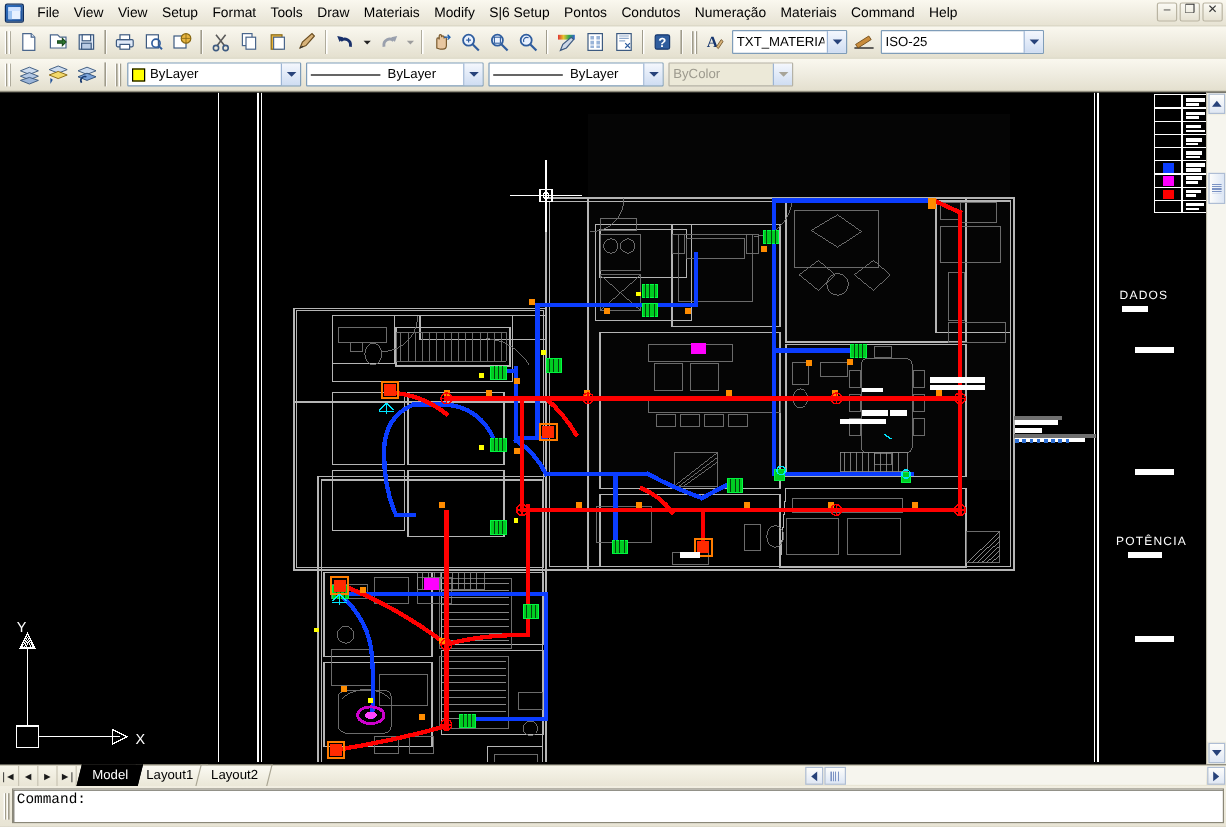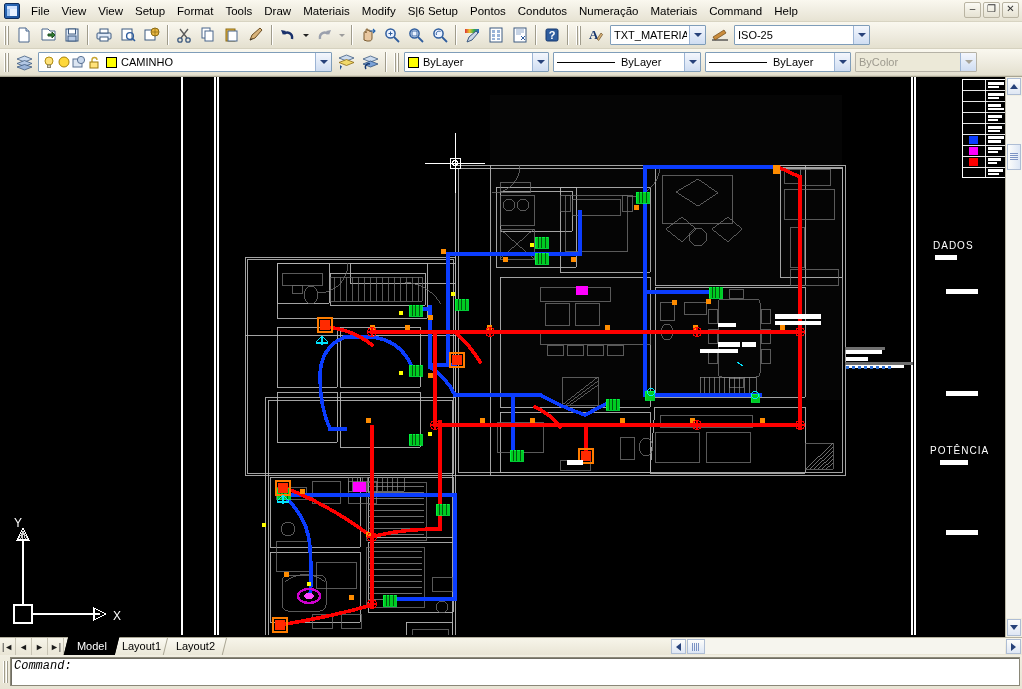--- a/index.html
+++ b/index.html
@@ -176,21 +176,21 @@
   .cmdgrip:before,.cmdgrip:after{
     content:"";position:absolute;top:4px;width:2px;height:22px;
     background:linear-gradient(to right,#ffffff 0 1px,#a09c8c 1px 2px);}
   .cmdgrip:before{left:1px;} .cmdgrip:after{left:4px;}
   .cmdbox {
     flex:1; background:#fff; border:1px solid #8a8778;
     box-shadow:inset 1px 1px 0 #6f6d62;
     font-family:"Liberation Mono", monospace; font-size:12px; color:#000;
     padding:2px 3px; line-height:13px; overflow:hidden;
   }
-  .cmdline{ white-space:pre;font-style:italic; }
+  .cmdline{ white-space:pre; }
 </style>
 </head>
 <body>
 
 <div class="app">
 
   <div class="menubar">
     <div class="app-ico"></div>
     <div class="menu-item">File</div>
     <div class="menu-item">View</div>
@@ -417,44 +417,20 @@
     <div class="grip"></div>
 
     <div class="tbtn">
       <svg width="19" height="18" viewBox="0 0 19 18">
           <path d="M9.5 3L17 6l-7.5 3L2 6z" fill="#cddcef" stroke="#3d5a80" stroke-width=".8"></path>
           <path d="M9.5 7.5L17 10.5l-7.5 3L2 10.5z" fill="#b3c8e4" stroke="#3d5a80" stroke-width=".8"></path>
           <path d="M9.5 11.5L17 14l-7.5 3L2 14z" fill="#9ab4d8" stroke="#3d5a80" stroke-width=".8"></path>
         </svg>
     </div>
 
-    <div class="combo" style="width:294px">
-      <span class="layericons">
-        <svg width="14" height="14" viewBox="0 0 14 14">
-            <circle cx="7" cy="6" r="4" fill="#ffe27a" stroke="#b08d10"></circle>
-            <rect x="5.5" y="10" width="3" height="2.5" fill="#d8d2bb" stroke="#8a8570"></rect>
-          </svg>
-        <svg width="14" height="14" viewBox="0 0 14 14">
-            <circle cx="7" cy="7" r="5" fill="#ffd83a" stroke="#a8820b"></circle>
-          </svg>
-        <svg width="15" height="14" viewBox="0 0 15 14">
-            <rect x="1" y="4" width="9" height="8" fill="#dde6f2" stroke="#5a7294"></rect>
-            <circle cx="9" cy="5" r="3.6" fill="#c9d8ec" stroke="#5a7294"></circle>
-          </svg>
-        <svg width="15" height="14" viewBox="0 0 15 14">
-            <path d="M4 7V5a2.5 2.5 0 0 1 5 0" fill="none" stroke="#c8a531" stroke-width="1.4"></path>
-            <rect x="2" y="7" width="8" height="6" fill="#ffe27a" stroke="#9c7a0f"></rect>
-          </svg>
-      </span>
-      <span class="swatch" style="background:#ffff00"></span>
-      <span class="ctext">CAMINHO</span>
-      <span class="arrow">
-          <i></i>
-        </span>
-    </div>
 
     <div class="tbtn">
       <svg width="19" height="18" viewBox="0 0 19 18">
           <path d="M9.5 2L17 5l-7.5 3L2 5z" fill="#cddcef" stroke="#3d5a80" stroke-width=".8"></path>
           <path d="M9.5 6.5L17 9.5l-7.5 3L2 9.5z" fill="#f2d96a" stroke="#8a6a14" stroke-width=".8"></path>
           <path d="M3 17l0-5 2 1.5z" fill="#1c4f96"></path>
         </svg>
     </div>
     <div class="tbtn">
       <svg width="19" height="18" viewBox="0 0 19 18">
@@ -480,21 +456,21 @@
           <i></i>
         </span>
     </div>
     <div class="combo" style="width:146px">
       <span class="ltline"></span>
       <span class="ctext">ByLayer</span>
       <span class="arrow">
           <i></i>
         </span>
     </div>
-    <div class="combo disabled" style="width:122px">
+    <div class="combo disabled" style="width:104px">
       <span class="ctext">ByColor</span>
       <span class="arrow">
           <i></i>
         </span>
     </div>
   </div>
 
   <div class="canvaswrap">
     <div class="canvas">
       <svg width="1005" height="558" viewBox="0 0 1005 558" shape-rendering="crispEdges">

